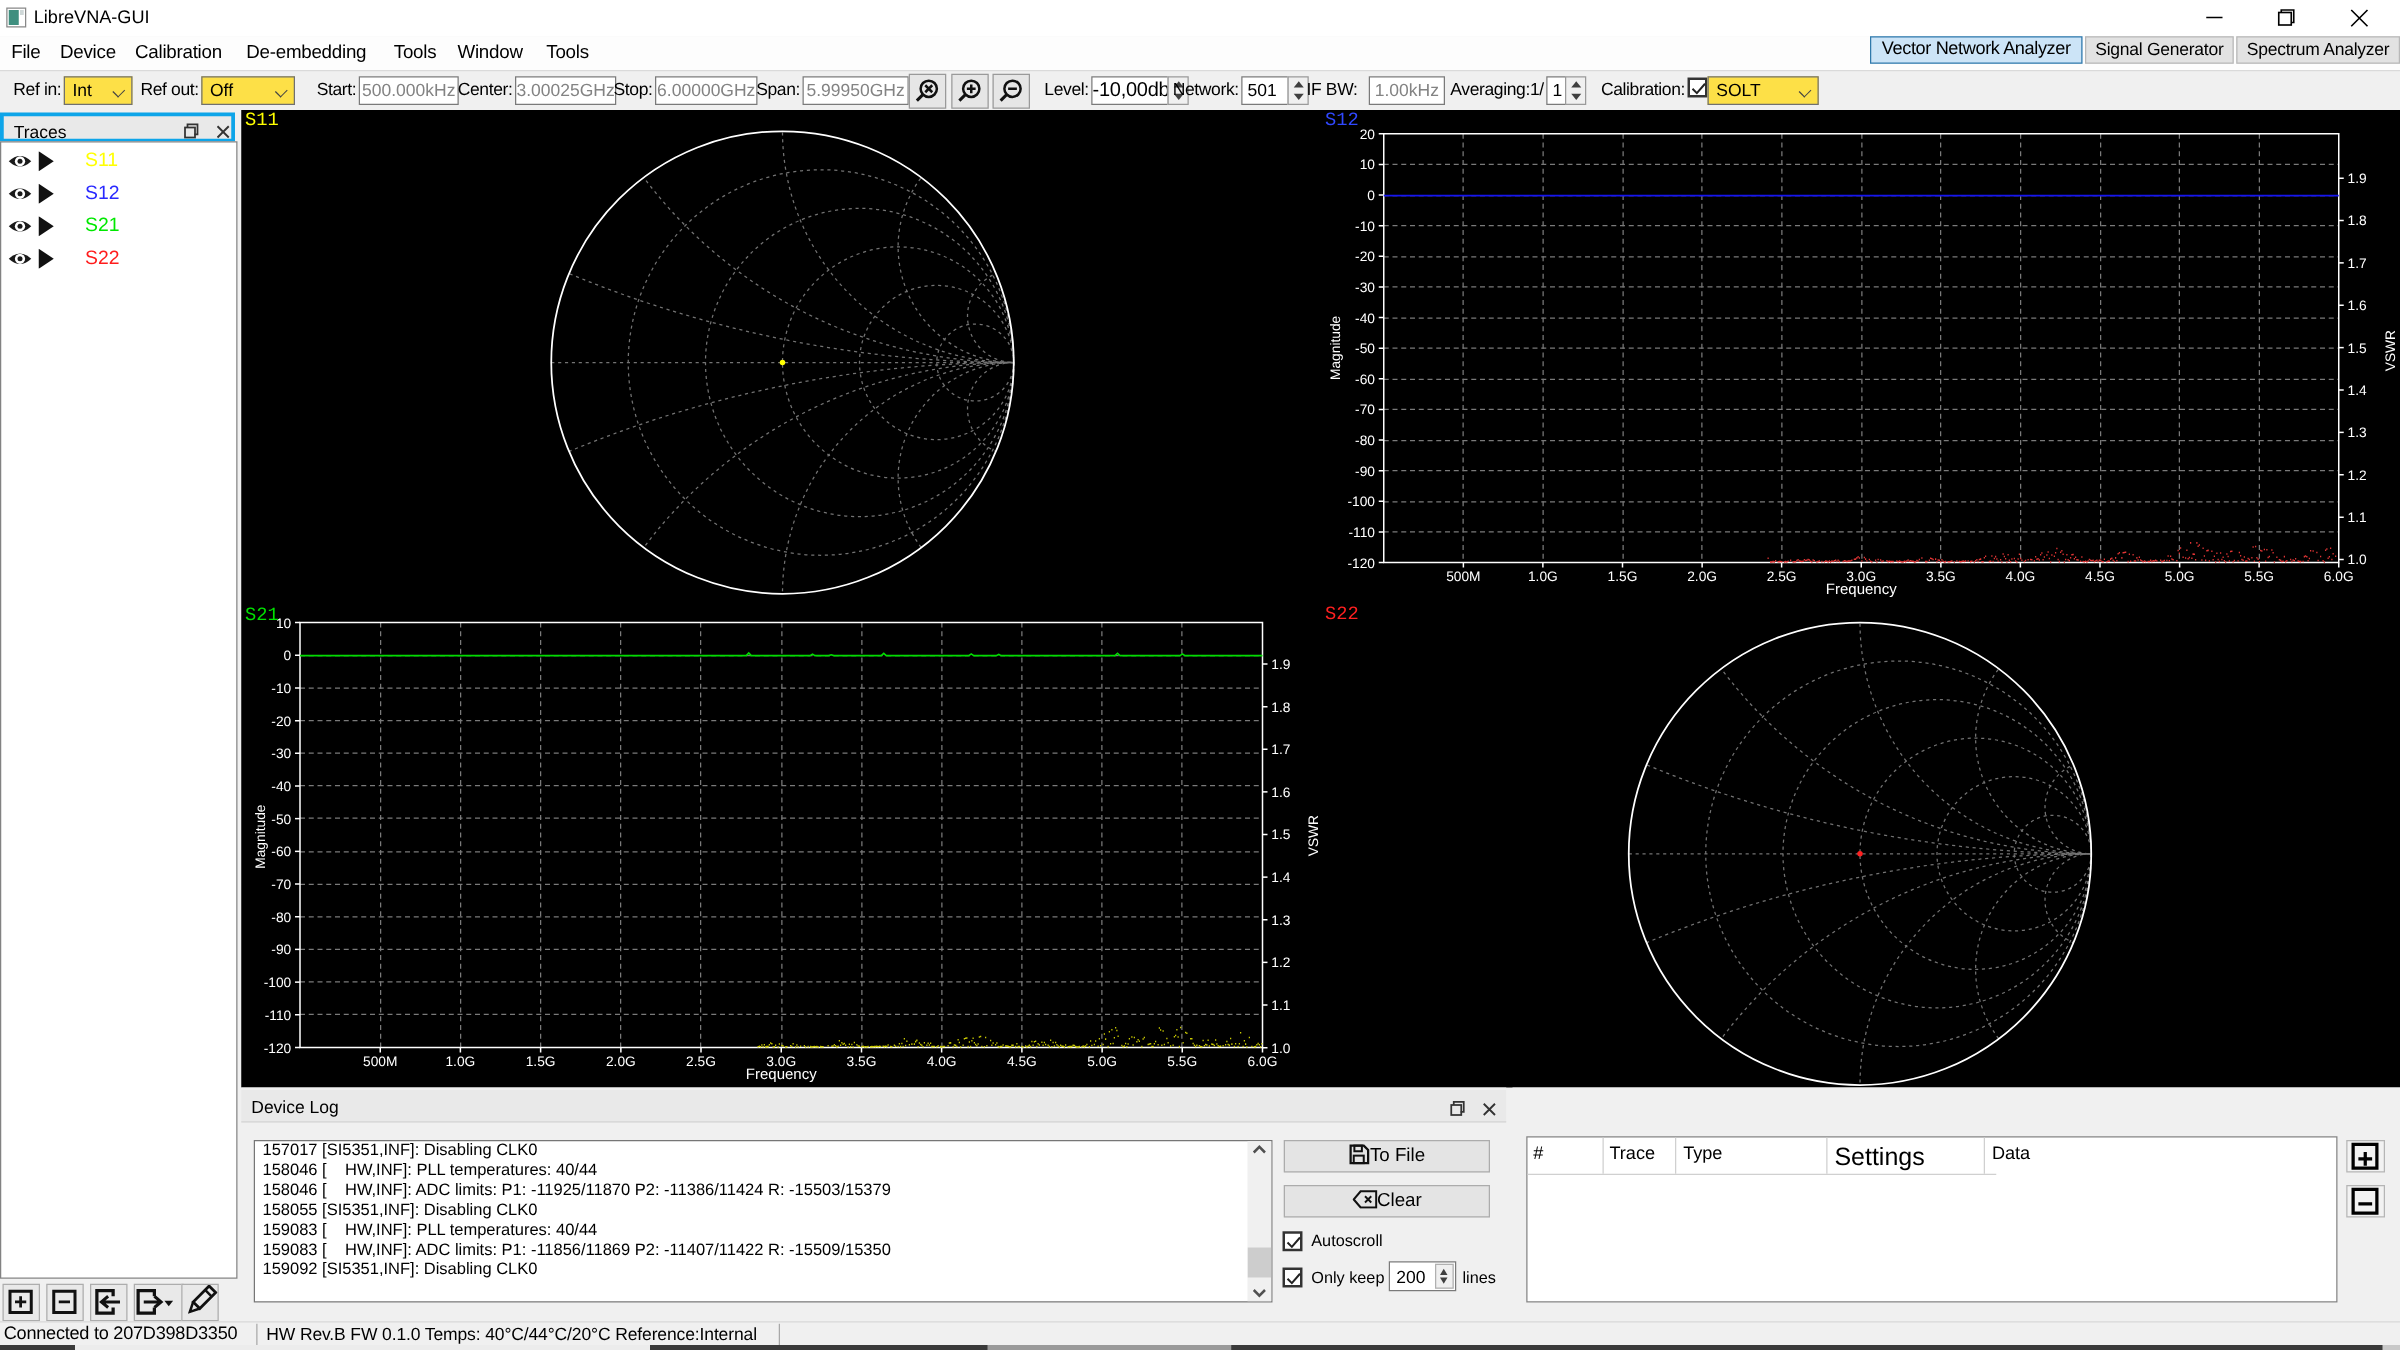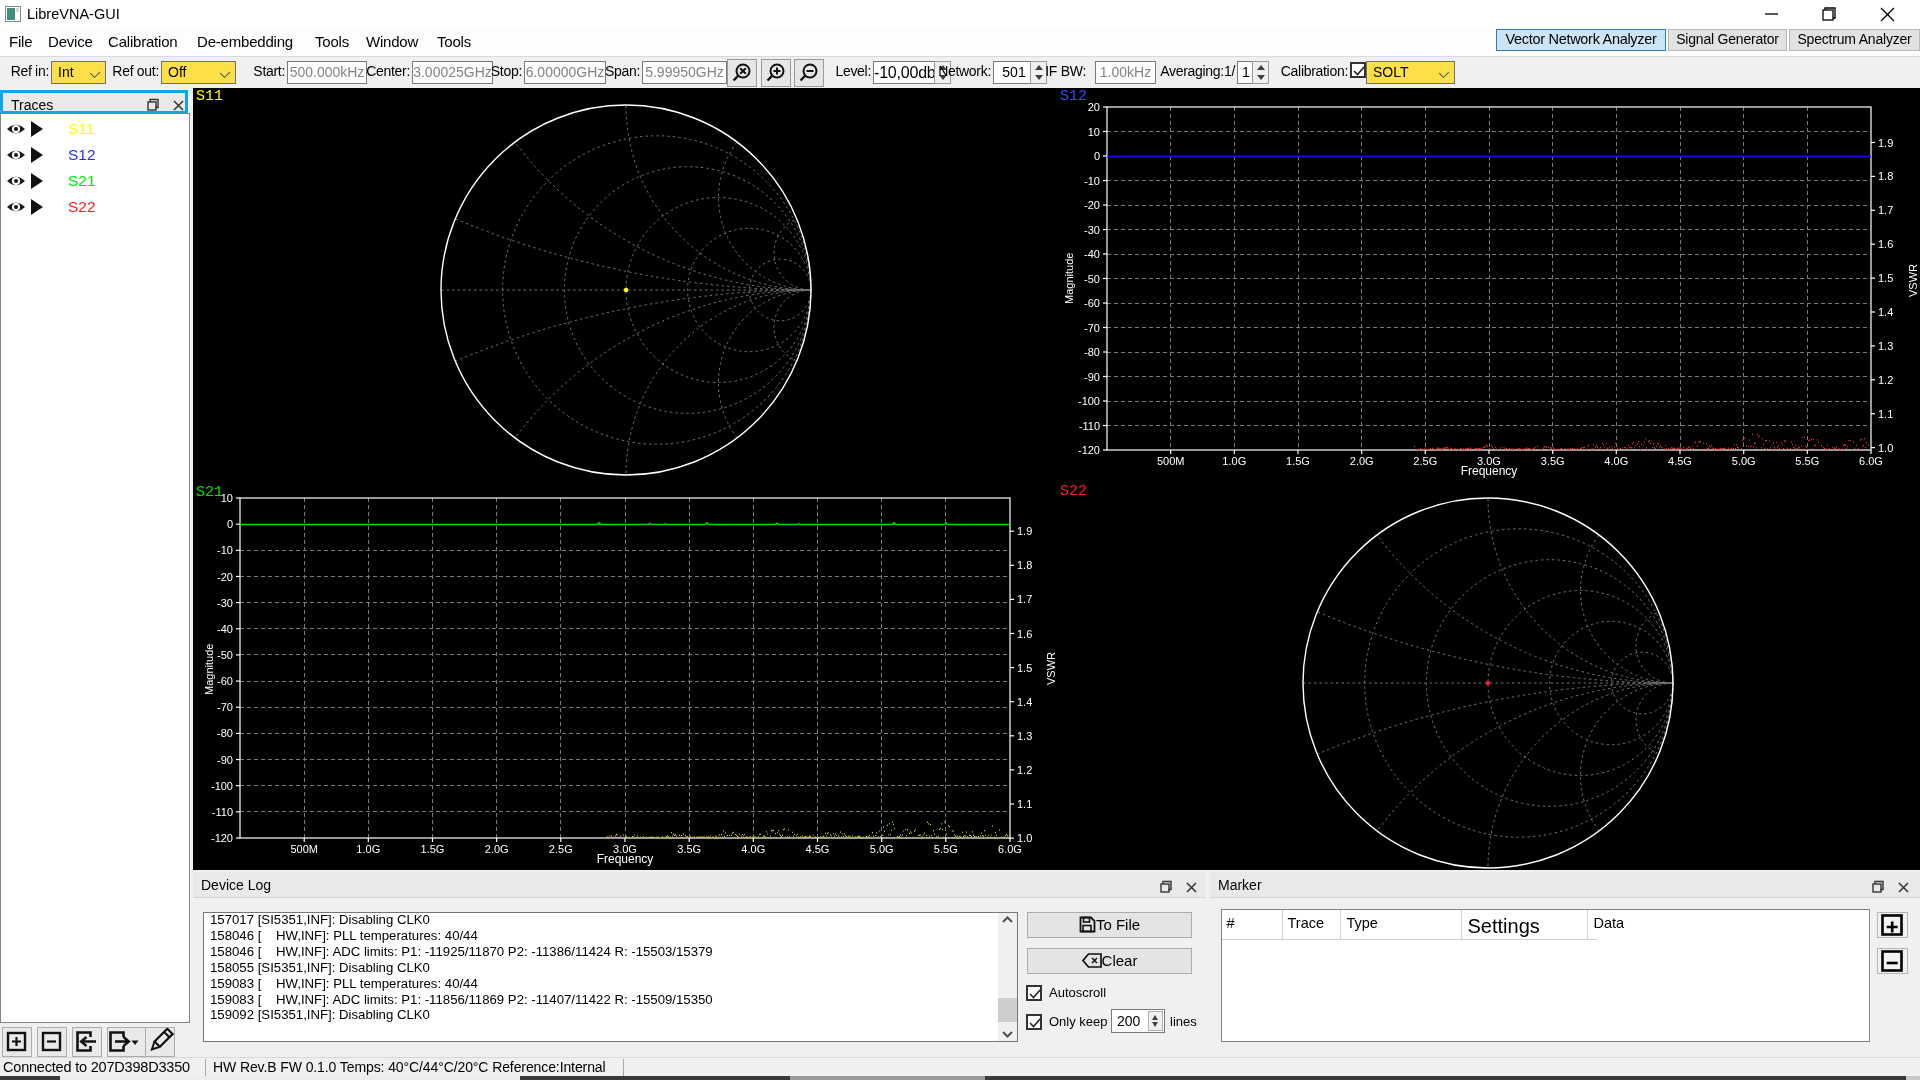--- a/index.html
+++ b/index.html
@@ -83,21 +83,21 @@
 <div class="sep" style="left:828px"></div>
     <div class="handle" style="left:833px"></div>
     <div class="handle" style="left:836px"></div>
 <div class="rlbl" style="right:1049px">Level:</div>
 <div class="field" style="left:873px;top:4px;width:62px;height:23px;font-size:16px;letter-spacing:-0.2px">-10,00dbm</div>
 <div class="spinbtns" style="left:934px;top:4px;height:23px">
       <div class="uarr"></div>
       <div class="darr"></div>
     </div>
 <div class="rlbl" style="right:929px">Network:</div>
-<div class="field" style="left:993px;top:4px;width:38px;height:23px;text-align:center;padding-left:4px">501</div>
+<div class="field" style="left:993px;top:4px;width:38px;height:23px;text-align:left;padding-left:4px">501</div>
 <div class="spinbtns" style="left:1030px;top:4px;height:23px">
       <div class="uarr"></div>
       <div class="darr"></div>
     </div>
 <div class="rlbl" style="right:834px">IF BW:</div>
 <div class="field gray" style="left:1095px;top:4px;width:61px;height:23px">1.00kHz</div>
 <div class="rlbl" style="right:685px">Averaging:1/</div>
 <div class="field" style="left:1237px;top:4px;width:16px;height:23px;text-align:left;padding-left:4px">1</div>
 <div class="spinbtns" style="left:1252px;top:4px;height:23px">
       <div class="uarr"></div>
@@ -508,28 +508,20 @@
     </div>
 <div class="lbl" style="left:856px;top:144px;font-size:13px">Only keep</div>
 <div class="field" style="left:918px;top:139px;width:54px;height:24px;text-align:left;padding-left:5px;line-height:22px">200</div>
 <div class="spinbtns" style="left:955px;top:141px;height:20px;width:15px;border:1px solid #b0b0b0">
       <div class="uarr" style="left:3px;border-left-width:3.5px;border-right-width:3.5px"></div>
       <div class="darr" style="left:3px;border-left-width:3.5px;border-right-width:3.5px"></div>
     </div>
 <div class="lbl" style="left:977px;top:144px;font-size:13px">lines</div>
 </div>
 <div class="abs" style="left:1210px;top:870px;width:710px;height:187px;background:#f0f0f0">
-<div class="dock-title" style="left:0;top:2px;width:710px;height:26px">
-      <div class="titletxt" style="top:5px">Marker</div>
-<svg class="abs" style="left:660px;top:8px" width="45" height="15">
-        <rect x="3" y="4" width="8" height="8" fill="none" stroke="#333" stroke-width="1.4"></rect>
-        <path d="M5 4 v-2.5 h8 v8 h-2.5" fill="none" stroke="#333" stroke-width="1.4"></path>
-        <path d="M29 3 l9 9 M38 3 l-9 9" stroke="#333" stroke-width="1.5"></path>
-      </svg>
-</div>
 <div class="abs" style="left:10.5px;top:39px;width:649px;height:133px;background:#fff;border:1px solid #828282">
 <div class="abs" style="left:0;top:0;width:647px;height:29px">
         <div class="abs" style="left:0;top:29px;width:375px;height:1px;background:#d0d0d0"></div>
 <div class="lbl" style="left:5px;top:5px;font-size:14.5px">#</div>
 <div class="lbl" style="left:66px;top:5px;font-size:14.5px">Trace</div>
 <div class="lbl" style="left:125px;top:5px;font-size:14.5px">Type</div>
 <div class="lbl" style="left:246px;top:5px;font-size:20px">Settings</div>
 <div class="lbl" style="left:372px;top:5px;font-size:14.5px">Data</div>
 <div class="abs" style="left:60px;top:0;width:1px;height:29px;background:#d0d0d0"></div>
 <div class="abs" style="left:118px;top:0;width:1px;height:29px;background:#d0d0d0"></div>

